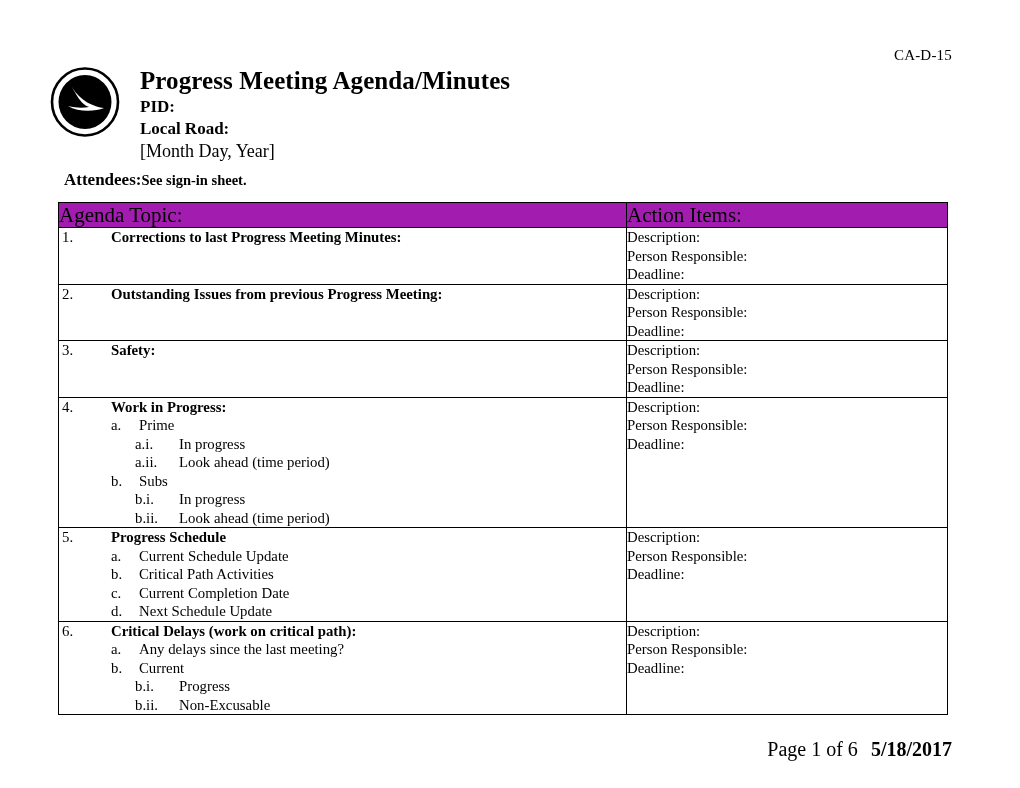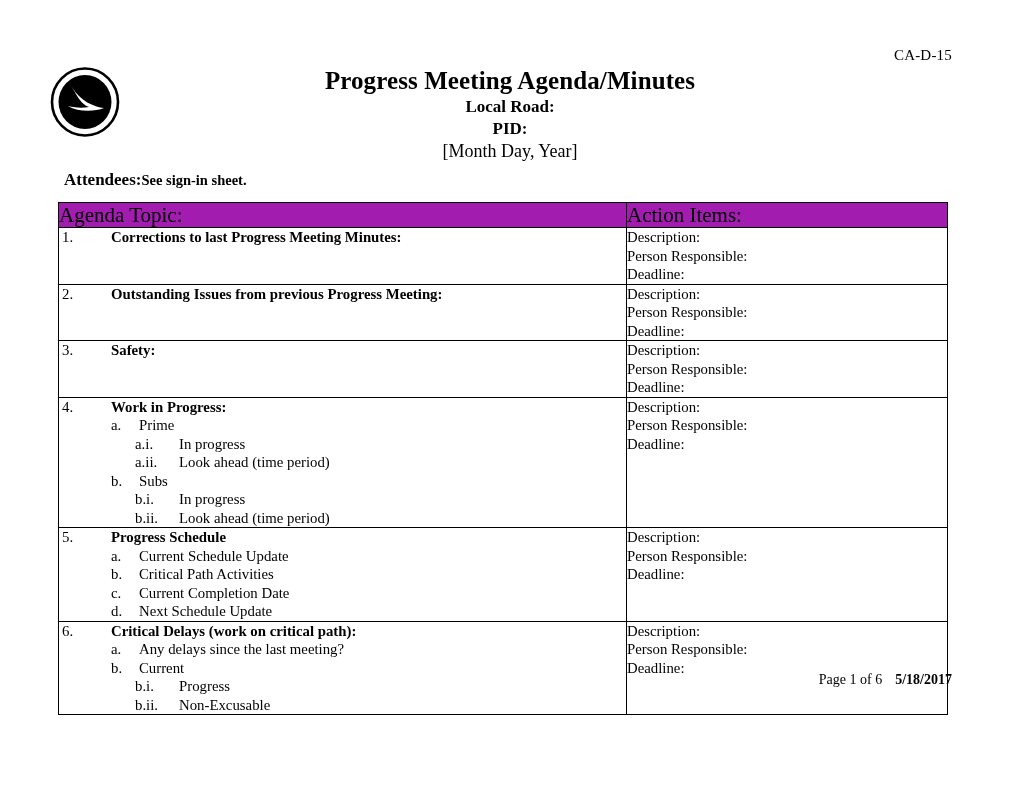--- a/index.html
+++ b/index.html
@@ -39,21 +39,21 @@
     top: 67px;
     width: 70px;
     height: 70px;
   }
 
   .title-block {
     position: absolute;
     left: 140px;
     top: 66px;
     width: 740px;
-    text-align: center;
+    text-align: left;
   }
   .title-main {
     font-size: 25px;
     font-weight: bold;
     line-height: 30px;
     letter-spacing: 0.1px;
   }
   .title-sub {
     font-size: 17px;
     font-weight: bold;
@@ -162,22 +162,22 @@
   
   tr.r-short td { height: 52px; }
   tr.r-4 td { height: 118px; }
   tr.r-5 td { height: 88px; }
   tr.r-6 td { height: 82px; }
 
   
   .footer {
     position: absolute;
     right: 68px;
-    top: 672px;
-    font-size: 14px;
+    top: 738px;
+    font-size: 20px;
     white-space: nowrap;
   }
   .footer .pg { font-weight: normal; }
   .footer .dt { font-weight: bold; margin-left: 13px; }
 </style>
 </head>
 <body>
 
 <div class="page">
 
@@ -186,22 +186,22 @@
   <div class="logo">
     <svg viewBox="0 0 70 70" width="70" height="70" aria-hidden="true">
       <ellipse cx="35" cy="35" rx="33" ry="33.5" fill="#ffffff" stroke="#000000" stroke-width="2.6"></ellipse>
       <ellipse cx="35" cy="35" rx="26.5" ry="27" fill="#000000"></ellipse>
       <path d="M54 41 C44 40 30 34 22 20 C30 35 34 38 39 40 C33 41 26 41 18 39 C28 45 44 45 54 41 Z" fill="#ffffff"></path>
     </svg>
   </div>
 
   <div class="title-block">
     <div class="title-main">Progress Meeting Agenda/Minutes</div>
+    <div class="title-sub">PID:</div>
     <div class="title-sub">Local Road:</div>
-    <div class="title-sub">PID:</div>
     <div class="title-date">[Month Day, Year]</div>
   </div>
 
   <div class="attendees">
     <span class="attendees-label">Attendees:</span><span class="attendees-value">See sign-in sheet.</span>
   </div>
 
   <table class="agenda-table">
     <colgroup>
       <col class="col-topic">

